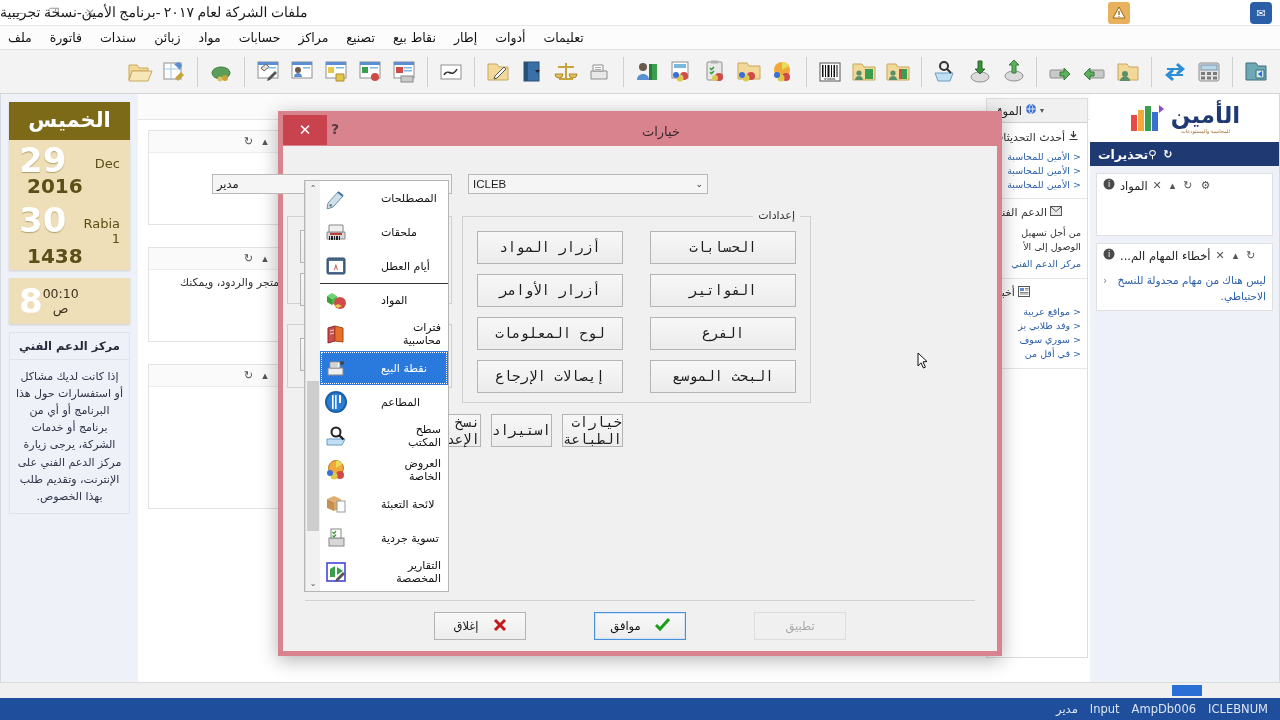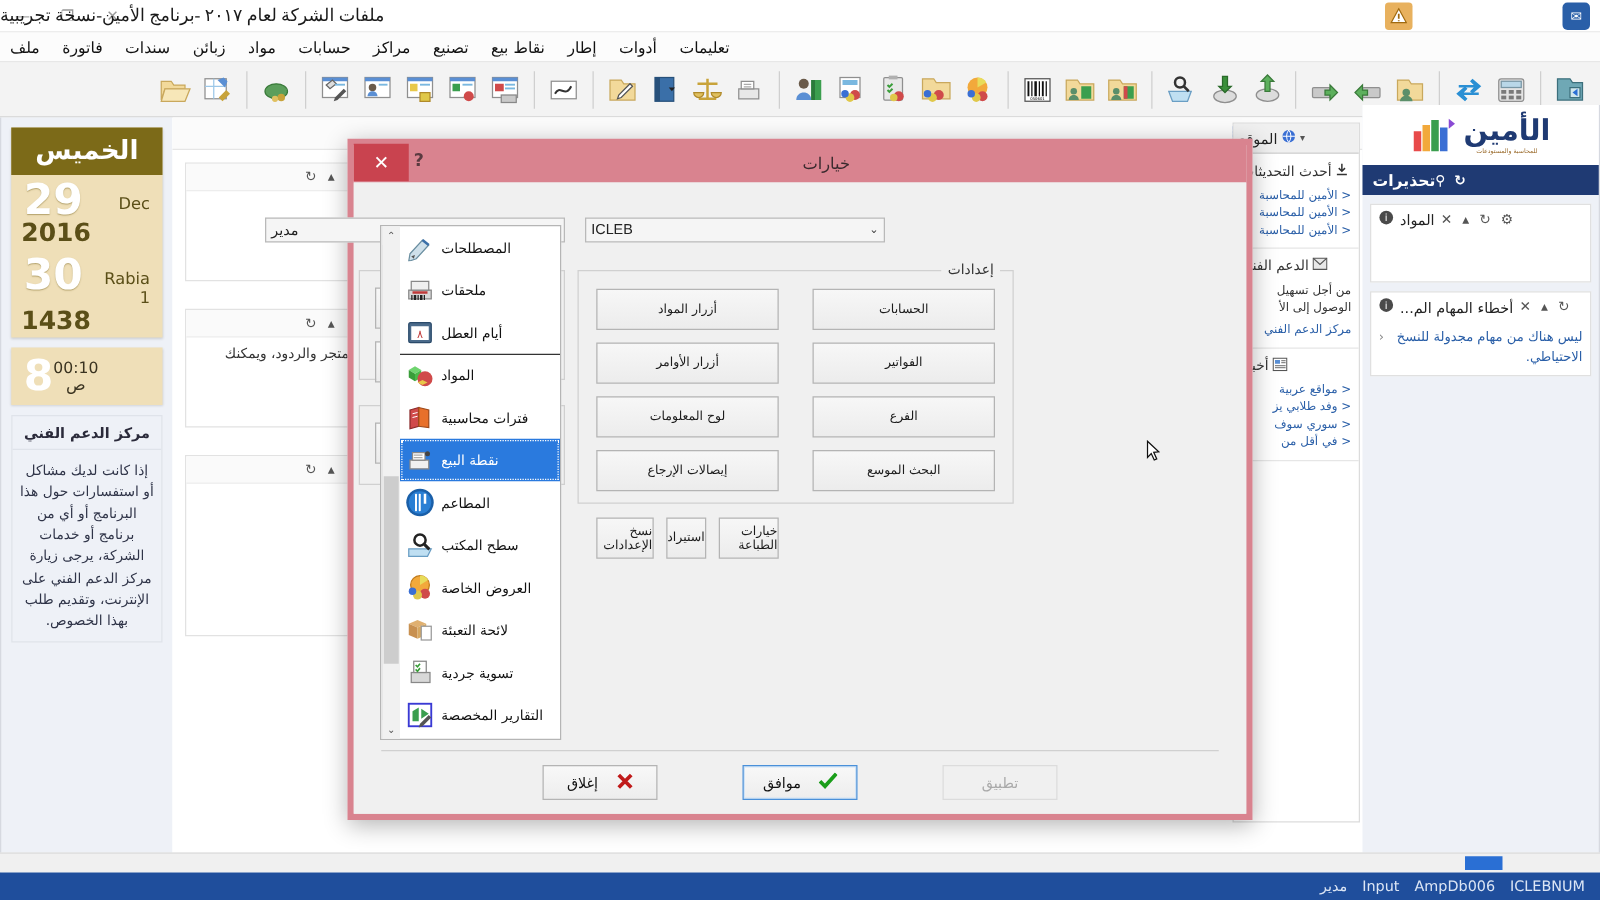--- a/index.html
+++ b/index.html
@@ -59,21 +59,21 @@
     background: #eef1f7; border-left: 1px solid #d6d9e0;
   }
   .cal-card { margin: 8px; background: #efdfb8; box-shadow: 0 1px 2px rgba(0,0,0,.15); }
   .cal-head {
     background: #7c6a18; color: #fff; text-align: center; padding: 6px 0 8px;
     font-size: 21px; font-weight: bold;
   }
   .cal-row { display: flex; flex-direction: row-reverse; align-items: flex-start; padding: 4px 10px 0; }
   .cal-num { font-size: 34px; font-weight: bold; color: #ffffff; line-height: .95; text-shadow: 0 1px 1px rgba(120,100,30,.5); }
   .cal-mon { font-size: 13px; color: #5b4f18; margin-top: 12px; margin-left: auto; padding-left: 6px; }
-  .cal-year { text-align: left; font-size: 20px; font-weight: bold; color: #5b4f18; padding: 0 8px 4px; line-height: 1; }
+  .cal-year { text-align: left; font-size: 20px; font-weight: bold; color: #5b4f18; padding: 0 18px 4px; line-height: 1; }
   .clock-card { margin: 8px; background: #efdfb8; box-shadow: 0 1px 2px rgba(0,0,0,.15); display: flex; flex-direction: row-reverse; align-items: center; padding: 6px 10px; }
   .clock-num { font-size: 34px; font-weight: bold; color: #fff; line-height: 1; }
   .clock-side { margin-right: auto; text-align: center; color: #3a3320; }
   .clock-time { font-size: 12.5px; }
   .clock-ampm { font-size: 13px; }
   .support-card { margin: 8px; background: #eef1f7; border: 1px solid #dfe3ea; }
   .support-title { text-align: center; font-size: 11.5px; font-weight: bold; color: #2a2a3a; padding: 6px 4px; border-bottom: 1px solid #dfe3ea; }
   .support-body { padding: 8px 6px; font-size: 11px; line-height: 1.55; color: #2f3448; text-align: center; }
   
   .workspace {
@@ -87,21 +87,21 @@
   .bg-panel-head { height: 22px; display: flex; flex-direction: row; align-items: center; padding: 0 6px; gap: 9px; background: #fafafa; border-bottom: 1px solid #ededed; }
   .bg-panel-head .pi { font-size: 11px; color: #555; }
   .bg-panel-body { padding: 6px; font-size: 11px; color: #333; }
   .site-panel { position: absolute; left: 0; top: 0; width: 102px; height: 560px; background: #fff; border: 1px solid #dcdcdc; }
   .site-tab { height: 24px; background: #f0f0f0; border-bottom: 1px solid #cfcfcf; display: flex; flex-direction: row-reverse; align-items: center; justify-content: flex-start; padding: 0 4px; font-size: 11.5px; color: #222; gap: 3px; }
   .site-sec { border-bottom: 1px solid #e6e6e6; padding: 4px 4px 7px; }
   .site-sec-h { font-size: 11px; color: #333; display: flex; flex-direction: row-reverse; align-items: center; gap: 3px; padding: 3px 2px 5px; }
   .site-link { font-size: 9.5px; color: #2a5fa8; padding: 1.5px 2px; white-space: nowrap; overflow: hidden; }
   .site-txt { font-size: 9.5px; color: #333; line-height: 1.5; padding: 2px; }
   
-  .right-rail { position: absolute; top: 84px; right: 0; width: 190px; height: 604px; background: #eef1f7; border-right: 1px solid #d6d9e0; }
+  .right-rail { position: absolute; top: 94px; right: 0; width: 190px; height: 604px; background: #eef1f7; border-right: 1px solid #d6d9e0; }
   .logo-box { height: 48px; display: flex; align-items: center; justify-content: center; gap: 4px; background: #fff; }
   .logo-word { font-size: 23px; font-weight: bold; color: #1f3a73; letter-spacing: -1px; }
   .logo-sub { font-size: 5px; color: #9a6a2a; text-align: center; }
   .warn-head { background: #1f3a73; color: #fff; height: 24px; display: flex; flex-direction: row-reverse; align-items: center; padding: 0 8px; font-size: 12.5px; font-weight: bold; }
   .warn-head .wh-icons { margin-right: auto; display: flex; flex-direction: row; gap: 7px; font-size: 11px; }
   .card { background: #fff; border: 1px solid #e0e0e0; margin: 7px 6px; }
   .card-head { display: flex; flex-direction: row-reverse; align-items: center; height: 23px; padding: 0 6px; gap: 5px; font-size: 11.5px; color: #222; }
   .card-head .ch-icons { margin-right: auto; display: flex; flex-direction: row; gap: 8px; color: #555; font-size: 11px; }
   .card-body { min-height: 38px; padding: 5px 6px; font-size: 10.5px; color: #2a5fa8; line-height: 1.55; }
   .card-body.err { display: flex; flex-direction: row-reverse; gap: 3px; }
@@ -126,30 +126,30 @@
   .dlg-close { position: absolute; left: 0; top: -1px; width: 44px; height: 30px; background: #c9434f; color: #fff; display: flex; align-items: center; justify-content: center; font-size: 15px; }
   .dlg-body { position: absolute; top: 30px; left: 0; right: 0; bottom: 0; background: #f0f0f0; padding: 12px; }
   .combo { height: 20px; background: #f5f5f5; border: 1px solid #b9b9b9; display: flex; flex-direction: row; align-items: center; padding: 0 4px; font-size: 11.5px; color: #222; }
   .combo .cv { margin-right: auto; padding-right: 5px; font-family: "Liberation Sans", sans-serif; }
   .combo .cvar { margin-right: auto; padding-right: 5px; }
   .arrow-dn { font-size: 9px; color: #333; }
   .grp { border: 1px solid #d0d0d0; position: absolute; }
   .grp-lab { position: absolute; top: -8px; right: 10px; background: #f0f0f0; padding: 0 5px; font-size: 11px; color: #333; }
   .btn {
     height: 33px; background: linear-gradient(#f7f7f7,#ececec); border: 1px solid #b4b4b4;
-    font-size: 10px; color: #1c1c1c; display: flex; align-items: center; justify-content: center;
-    position: relative; cursor: default;
+    font-size: 14px; color: #1c1c1c; display: flex; align-items: center; justify-content: center;
+    position: relative; cursor: default; font-family: Liberation Mono, monospace;
   }
   .btn .key { position: absolute; right: 7px; top: 7px; }
   .listbox { position: absolute; right: 0; top: 34px; width: 145px; height: 412px; background: #fff; border: 1px solid #b5b5b5; overflow: hidden; }
   .lb-scroll { position: absolute; left: 0; top: 0; width: 15px; height: 100%; background: #f1f1f1; border-left: 1px solid #ddd; }
   .lb-arr { height: 15px; display: flex; align-items: center; justify-content: center; font-size: 8px; color: #555; background: #f1f1f1; }
   .lb-items { position: absolute; right: 0; top: 0; left: 15px; }
   .lb-item { height: 34px; display: flex; flex-direction: row-reverse; align-items: center; padding: 0 4px; gap: 5px; font-size: 11px; color: #111; }
-  .lb-item .lbl { margin-right: 3px; }
+  .lb-item .lbl { margin-right: 3px; margin-left: 28px; }
   .lb-item.sel { background: #2a7ade; color: #fff; outline: 1px dotted #fff; outline-offset: -2px; }
   .lb-item.sep { border-top: 1px solid #333; }
   .ico { width: 24px; height: 24px; display: flex; align-items: center; justify-content: center; flex: 0 0 24px; }
   .dlg-sep { position: absolute; left: 22px; right: 22px; bottom: 50px; height: 1px; background: #d0d0d0; }
   .dlg-btns { position: absolute; bottom: 8px; left: 0; right: 0; height: 34px; display: flex; flex-direction: row; align-items: center; }
   .dbtn { width: 92px; height: 28px; display: flex; flex-direction: row-reverse; align-items: center; justify-content: center; gap: 14px; font-size: 11.5px; background: linear-gradient(#f8f8f8,#ededed); border: 1px solid #b4b4b4; color: #111; }
   .dbtn.primary { border: 1px solid #4a90d9; box-shadow: 0 0 0 1px #cfe3f7 inset; }
   .dbtn.disabled { color: #a9a9a9; background: #f0f0f0; border: 1px solid #dcdcdc; }
   .cursor-arrow { position: absolute; left: 917px; top: 352px; width: 12px; height: 18px; z-index: 50; }
 </style>

